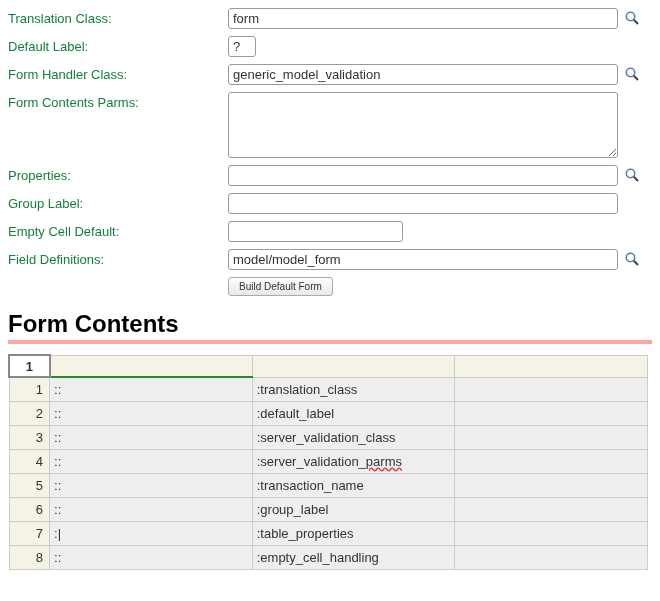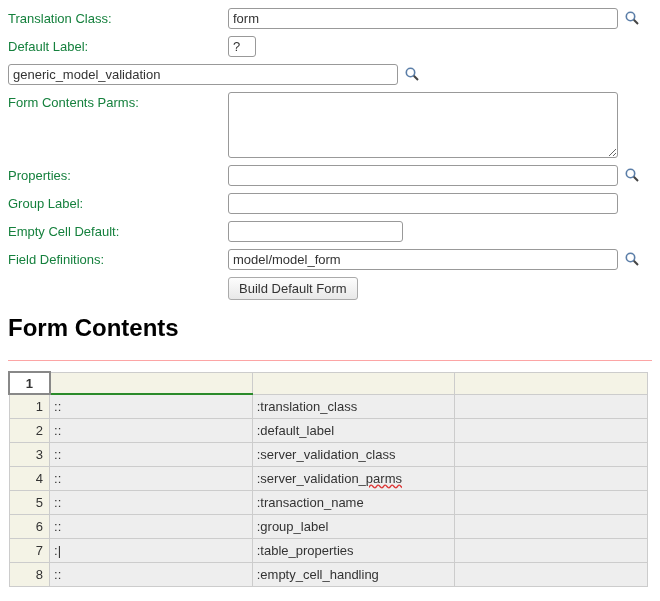--- a/index.html
+++ b/index.html
@@ -47,31 +47,31 @@
     width: 16px; height: 16px;
     margin-top: 2px;
     cursor: pointer;
   }
   .mag-icon svg { display: block; }
   button.build-btn {
     background: linear-gradient(#fdfdfd, #e8e8e8);
     border: 1px solid #aaa;
     border-radius: 3px;
     padding: 3px 10px;
-    font-size: 13px;
+    font-size: 10px;
     color: #333;
     cursor: pointer;
     margin-left: 220px;
   }
   h2.section-title {
     font-size: 24px;
     font-weight: bold;
     color: #000;
-    border-bottom: 1px solid #fca5a5;
-    padding-bottom: 18px;
+    border-bottom: 4px solid #fca5a5;
+    padding-bottom: 2px;
     margin: 14px 0 10px 0;
   }
   .sheet {
     border-collapse: collapse;
     width: 640px;
   }
   .sheet th, .sheet td {
     border: 1px solid #ccc;
     font-size: 13px;
   }
@@ -130,20 +130,21 @@
   </div>
 
   <div class="form-row">
     <div class="form-label">Default Label:</div>
     <div class="form-control-wrap">
       <input class="text-input w-short" value="?" style="">
     </div>
   </div>
 
   <div class="form-row">
+    <div class="form-label">Form Handler Class:</div>
     <div class="form-control-wrap">
       <input class="text-input w-long" value="generic_model_validation" style="">
       <span class="mag-icon">
           <svg viewBox="0 0 16 16">
             <circle cx="6.5" cy="6.5" r="4.2" fill="none" stroke="#5b7ea8" stroke-width="1.6"></circle>
             <line x1="9.8" y1="9.8" x2="14" y2="14" stroke="#444" stroke-width="2"></line>
           </svg>
         </span>
     </div>
   </div>

